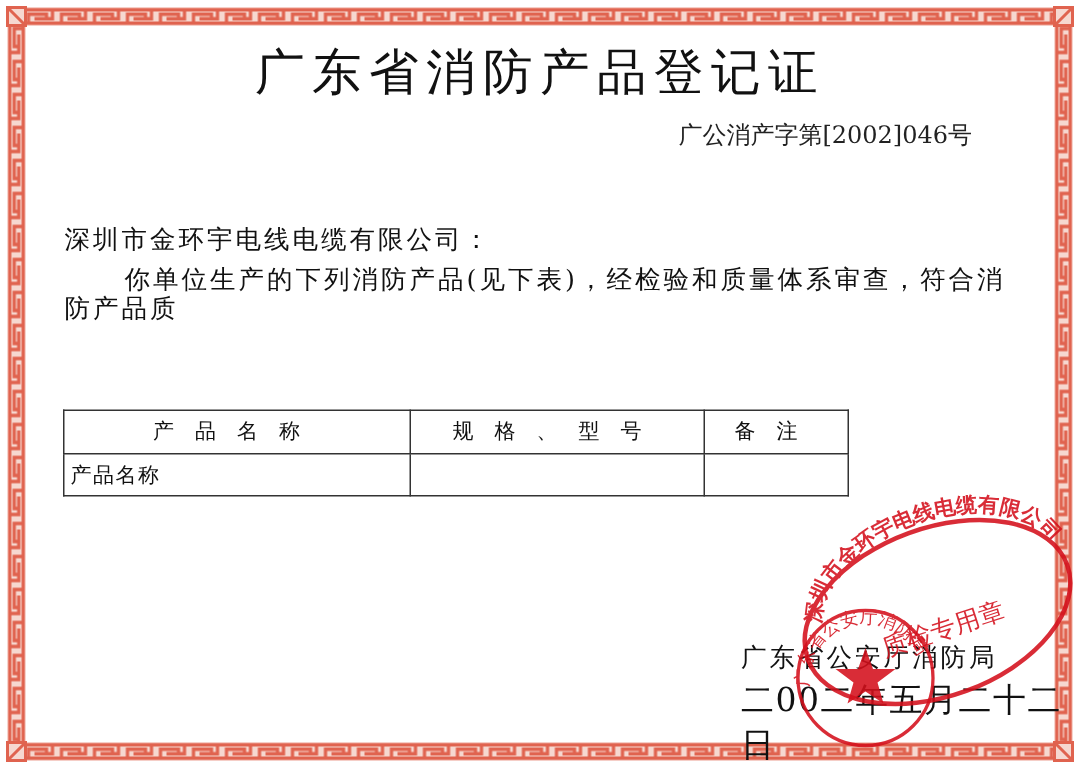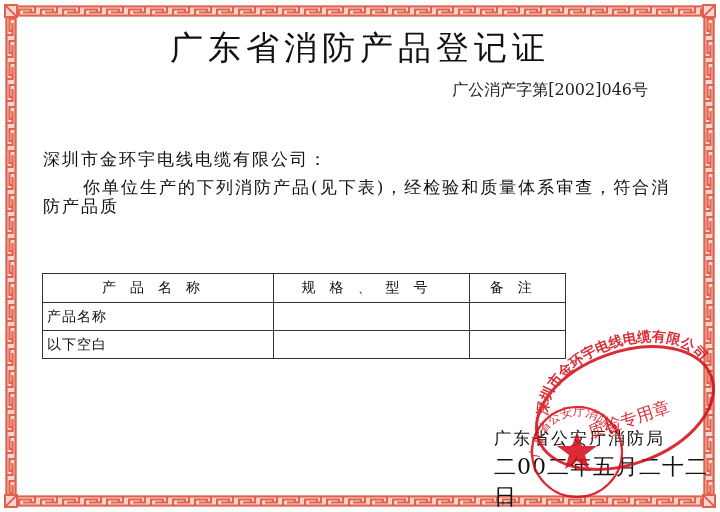--- a/index.html
+++ b/index.html
@@ -74,25 +74,20 @@
       <tr>
     <th>产品名称</th>
     <th>规格、型号</th>
     <th>备注</th>
   </tr>
   <tr>
     <td>产品名称</td>
     <td></td>
     <td></td>
   </tr>
-  <tr>
-    <td>以下空白</td>
-    <td></td>
-    <td></td>
-  </tr>
 </tbody>
   </table>
 
 <div class="issuer">广东省公安厅消防局</div>
 <div class="date">二00二年五月二十二日</div>
 
 <svg class="stamps" viewBox="0 0 720 512" xmlns="http://www.w3.org/2000/svg">
   <defs>
     <path id="roundArc" d="M540 462 A38 38 0 1 1 614 462"></path>
     <path id="ovalArc" d="M548 420 A82 50 -20 0 1 705 372"></path>

